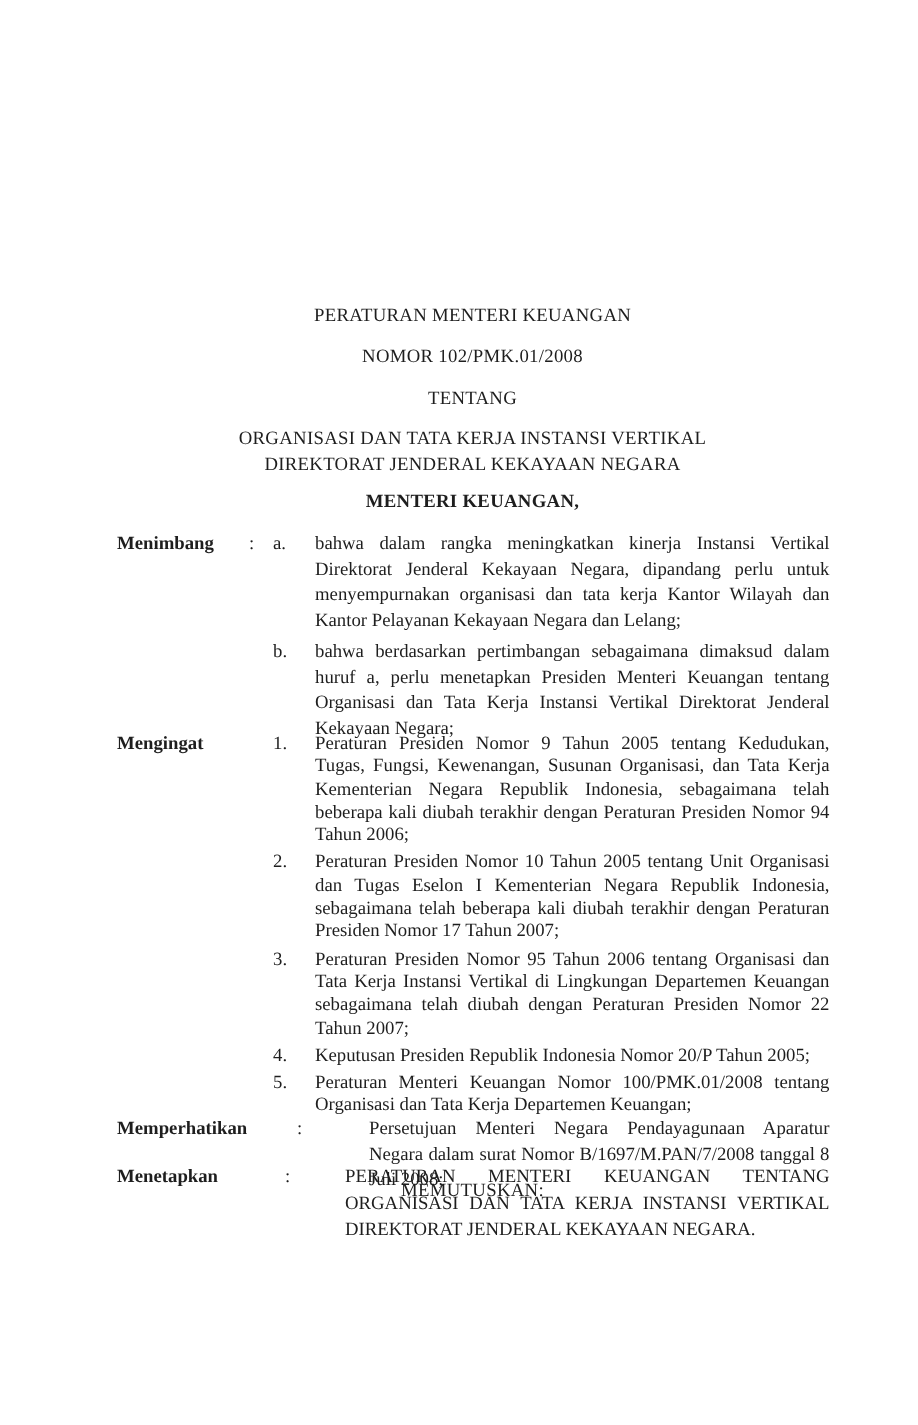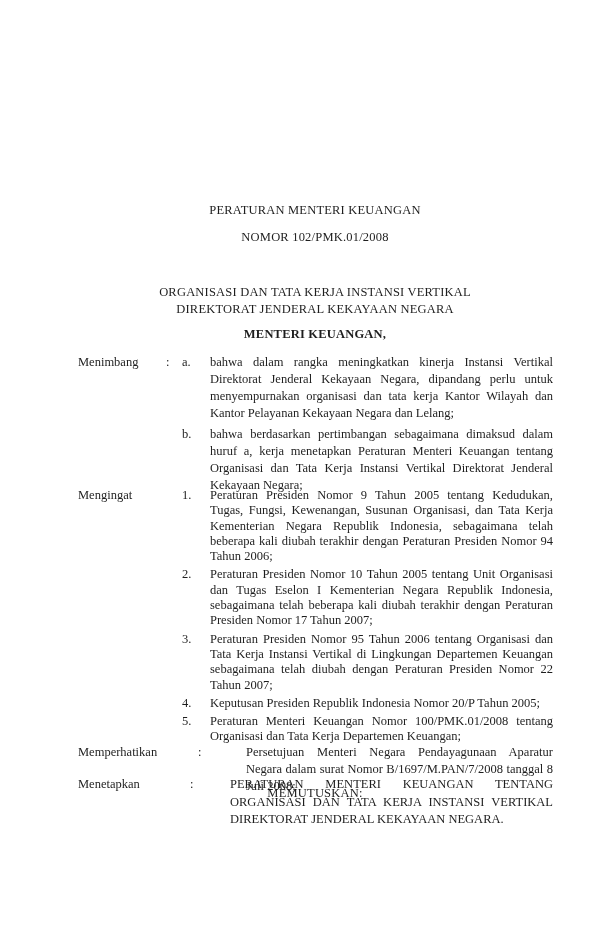--- a/index.html
+++ b/index.html
@@ -37,52 +37,53 @@
     width: 475px;
     display: flex;
     align-items: flex-start;
     line-height: 17px;
   }
   .sec-menimbang     { top: 354px; }
   .sec-mengingat     { top: 488px; line-height: 15.3px; }
   .sec-memperhatikan { top: 744px; gap: 32px; }
   .sec-menetapkan    { top: 776px; line-height: 17.5px; gap: 24px; }
 
-  .sec-label { width: 88px; flex: none; white-space: nowrap; }
+  .sec-label { width: 88px; flex: none; white-space: nowrap; font-weight: bold; }
   .sec-colon { width: 16px; flex: none; }
   .sec-body  { flex: 1; min-width: 0; }
 
   .item { display: flex; align-items: flex-start; }
   .sec-menimbang .item { margin-bottom: 4px; }
   .sec-mengingat .item { margin-bottom: 3px; }
   .item-marker { width: 28px; flex: none; }
   .item-text, .plain-text { flex: 1; min-width: 0; text-align: justify; }
 </style>
 </head>
 <body>
 
 <div class="page">
 
   <div class="h-line h-doc-type">PERATURAN MENTERI KEUANGAN</div>
   <div class="h-line h-doc-number">NOMOR  102/PMK.01/2008</div>
+  <div class="h-line h-tentang">TENTANG</div>
   <div class="h-line h-subject2">DIREKTORAT JENDERAL  KEKAYAAN NEGARA</div>
   <div class="h-line h-subject1">ORGANISASI DAN TATA KERJA INSTANSI VERTIKAL</div>
   <div class="h-line h-issuer">MENTERI KEUANGAN,</div>
 
   <section class="section sec-menimbang">
     <div class="sec-label">Menimbang</div>
     <div class="sec-colon">:</div>
     <div class="sec-body">
       <div class="item">
         <div class="item-marker">a.</div>
         <div class="item-text">bahwa dalam rangka meningkatkan kinerja Instansi Vertikal Direktorat Jenderal Kekayaan Negara, dipandang perlu untuk menyempurnakan organisasi dan tata kerja Kantor Wilayah dan Kantor Pelayanan Kekayaan Negara dan Lelang;</div>
       </div>
       <div class="item">
         <div class="item-marker">b.</div>
-        <div class="item-text">bahwa berdasarkan pertimbangan sebagaimana dimaksud dalam huruf a, kerja menetapkan Peraturan Menteri Keuangan tentang Organisasi dan Tata Kerja Instansi Vertikal Direktorat Jenderal Kekayaan Negara;</div>
+        <div class="item-text">bahwa berdasarkan pertimbangan sebagaimana dimaksud dalam huruf a, perlu menetapkan Presiden Menteri Keuangan tentang Organisasi dan Tata Kerja Instansi Vertikal Direktorat Jenderal Kekayaan Negara;</div>
       </div>
     </div>
   </section>
 
   <section class="section sec-mengingat">
     <div class="sec-label">Mengingat</div>
     <div class="sec-colon"></div>
     <div class="sec-body">
       <div class="item">
         <div class="item-marker">1.</div>

